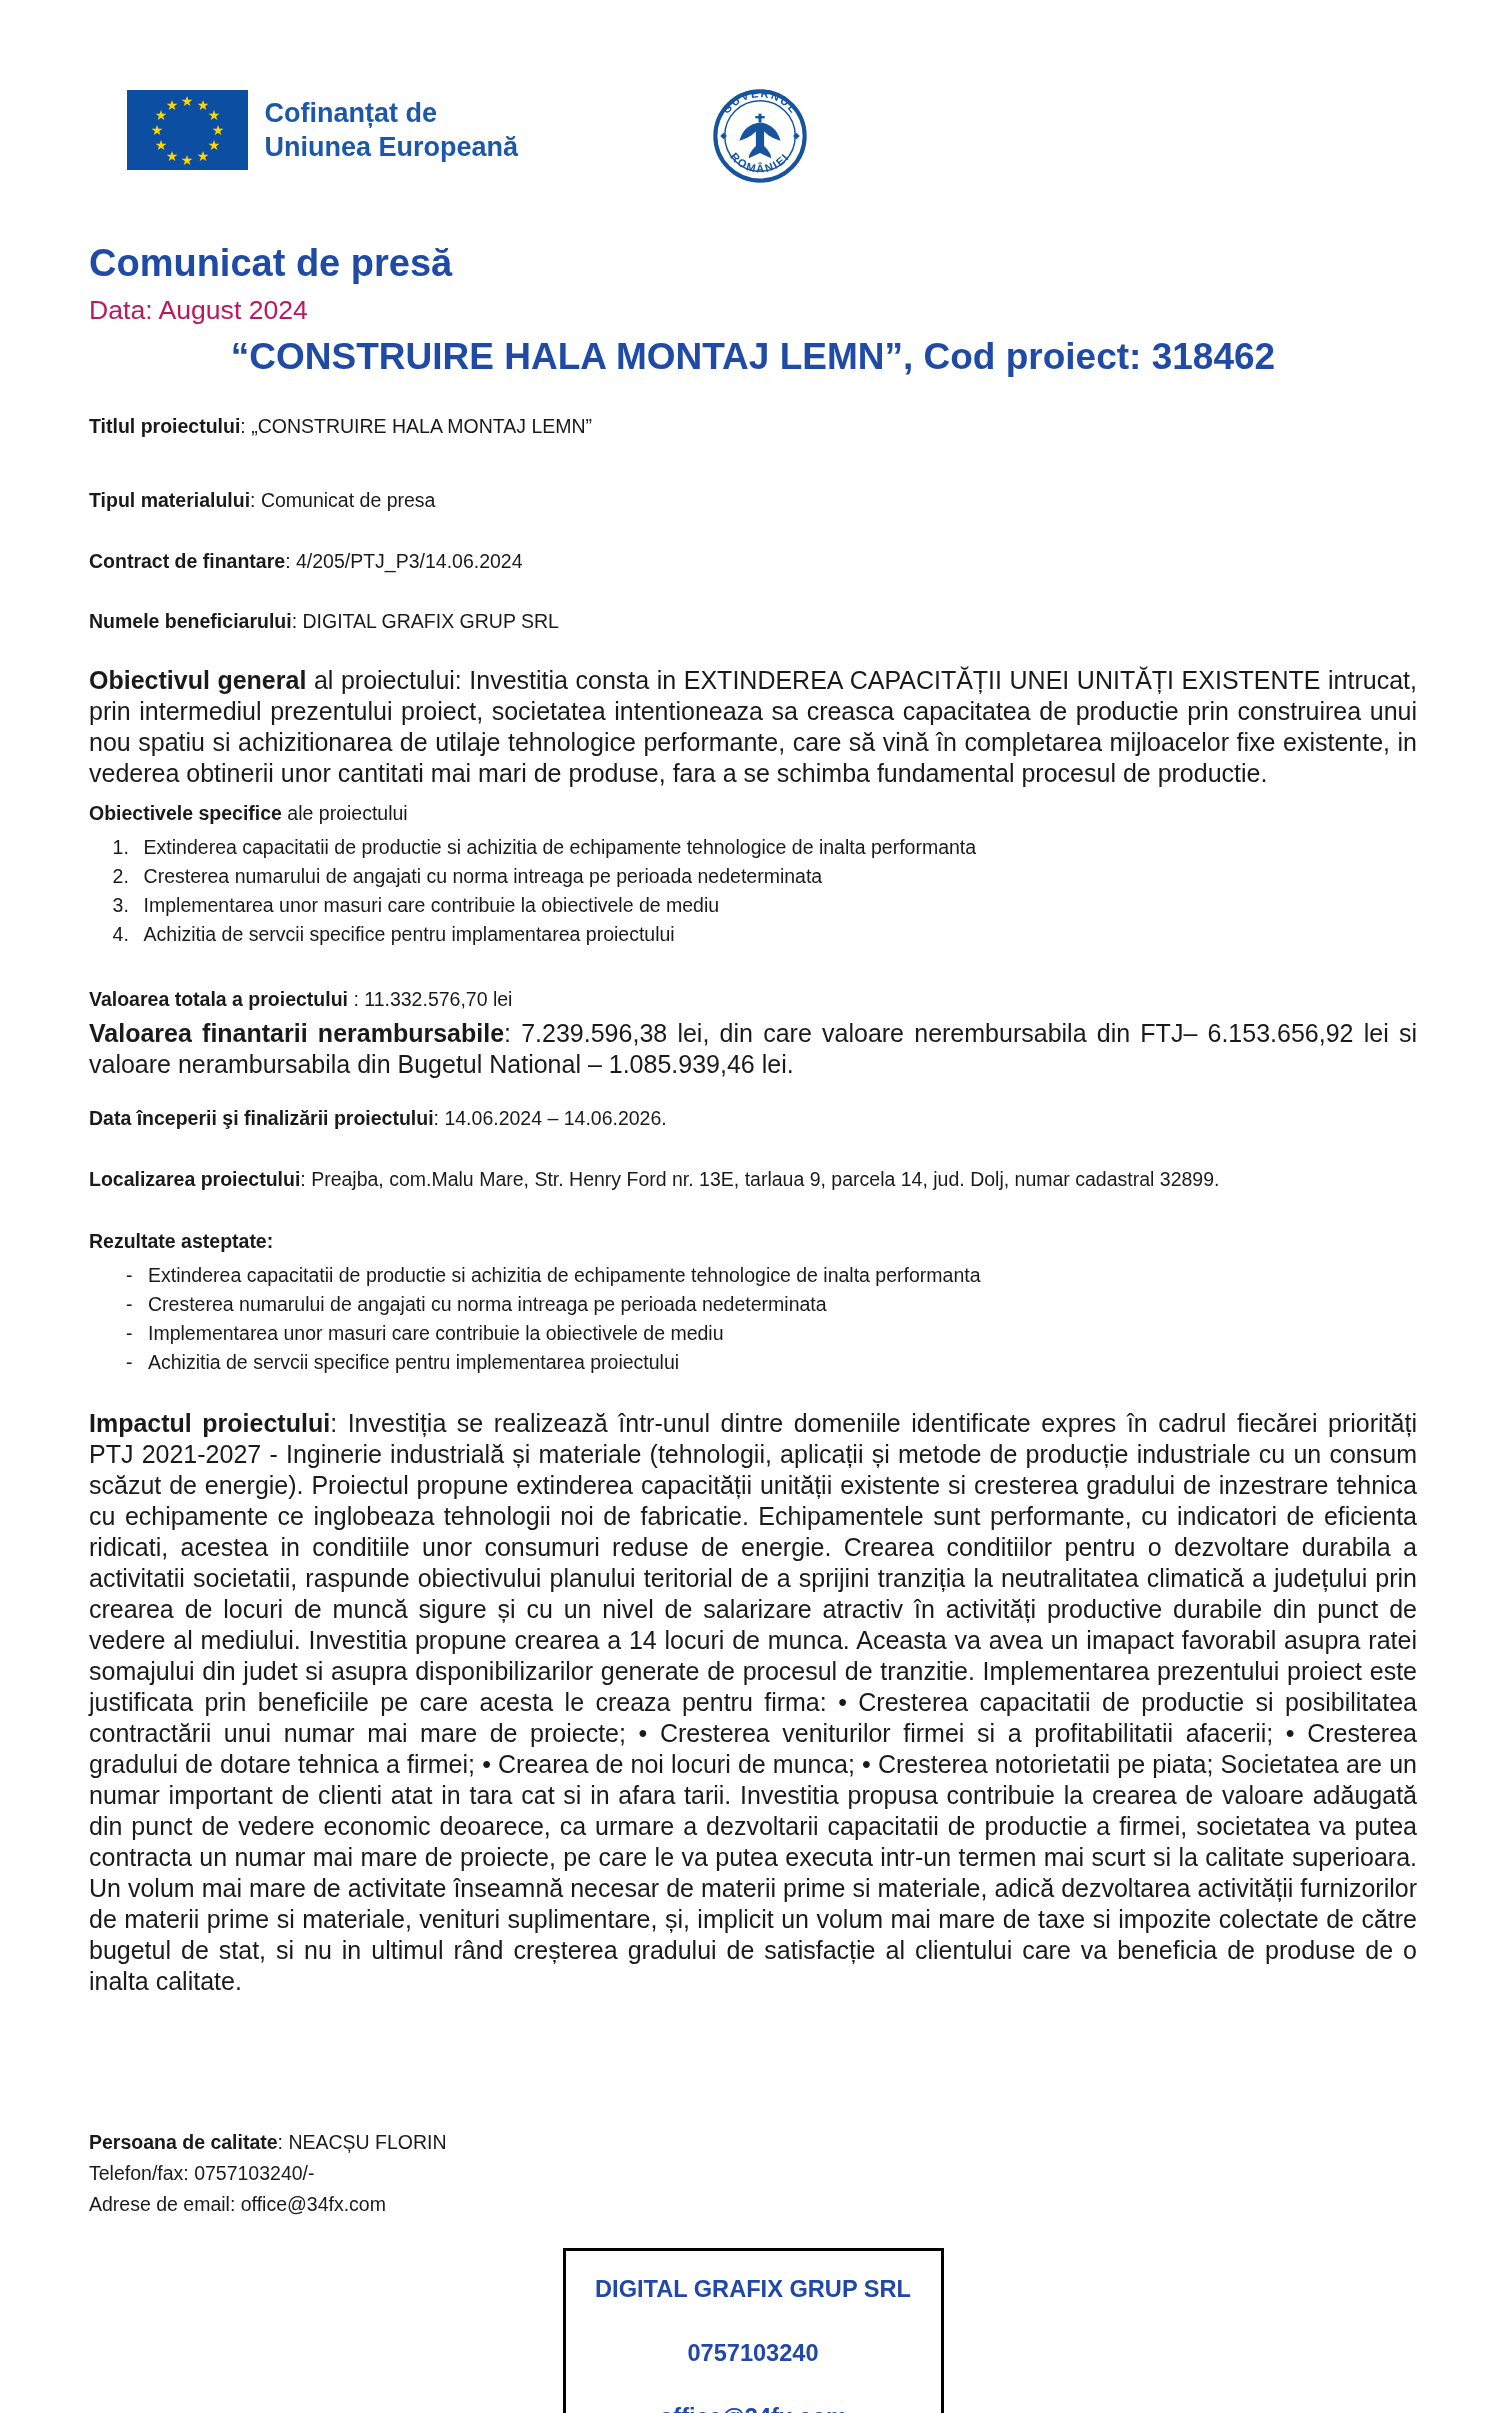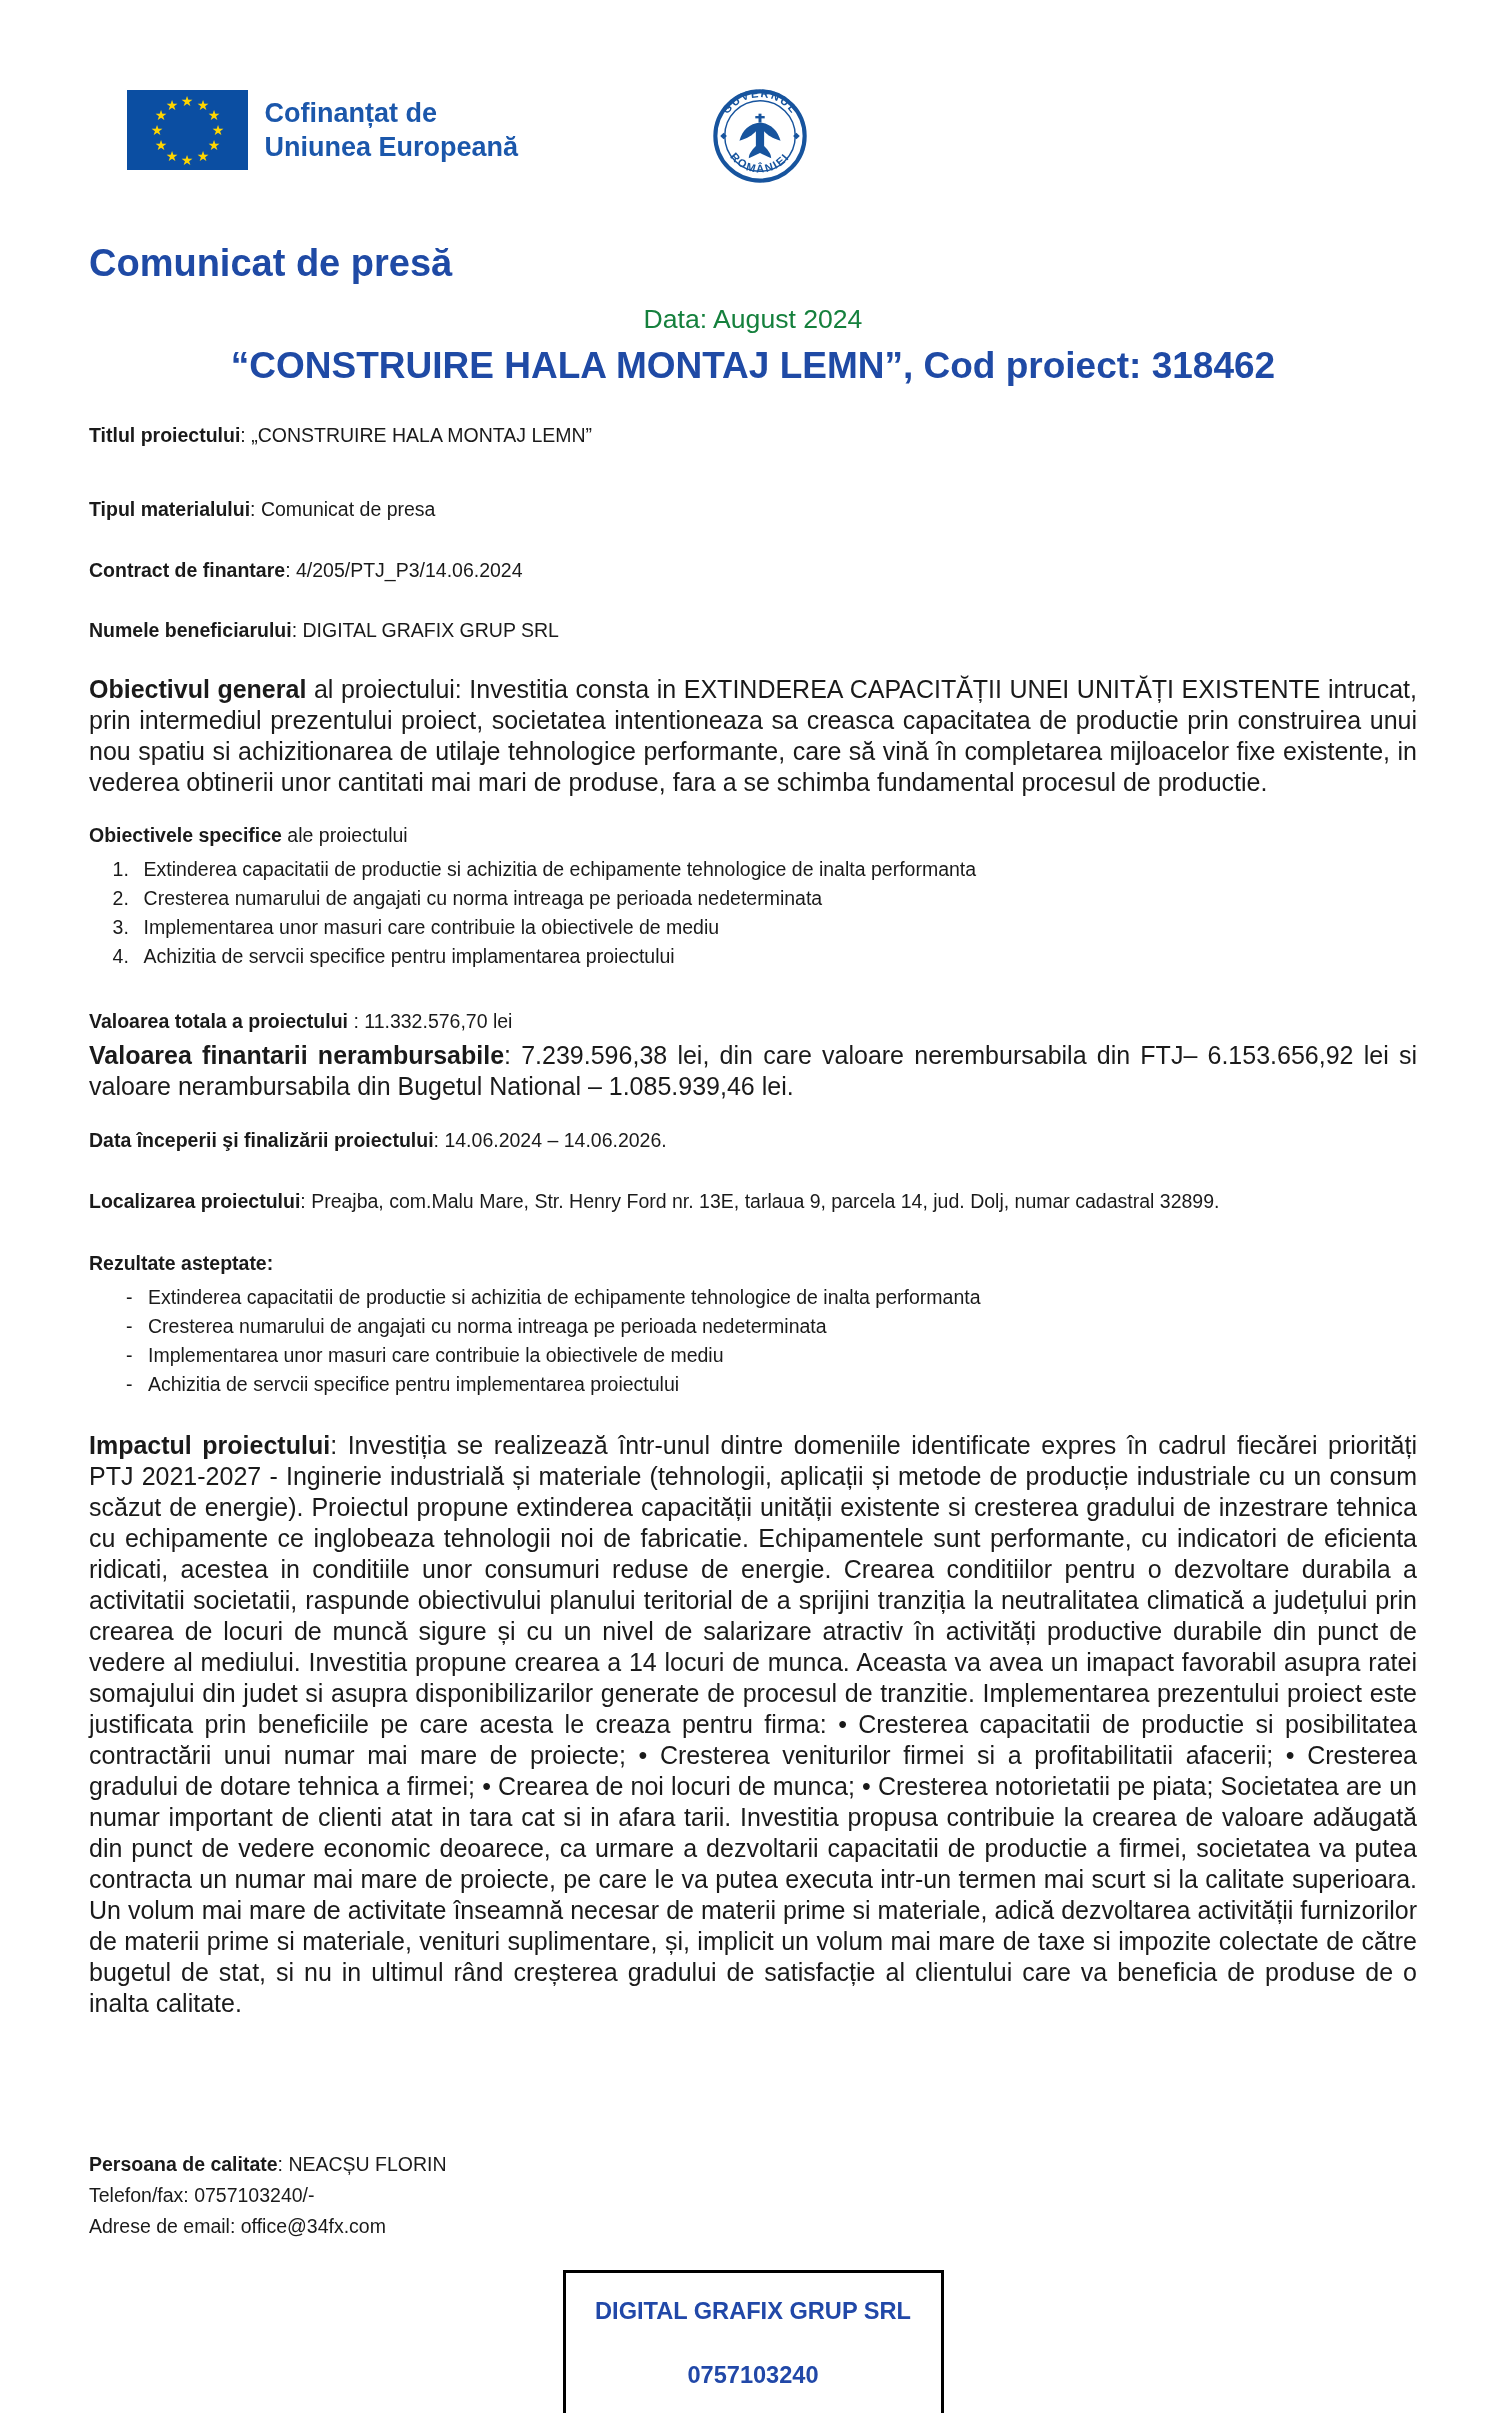--- a/index.html
+++ b/index.html
@@ -12,36 +12,36 @@
   
   .eu-logo{position:absolute;left:127px;top:90px;display:flex;align-items:flex-start;}
   .eu-flag{position:relative;width:121px;height:80px;background:#0b4ea2;flex:0 0 auto;}
   .eu-star{position:absolute;color:#ffd500;font-size:14px;line-height:14px;width:14px;height:14px;text-align:center;}
   .eu-logo-text{margin-left:16.5px;color:#1b57ab;font-weight:bold;font-size:27px;line-height:34px;padding-top:5.9px;white-space:nowrap;}
   .gov-seal{position:absolute;left:713px;top:89px;width:94px;height:94px;}
 
   
   .content{position:absolute;left:0;top:0;width:1506px;padding:241px 89px 0 89px;box-sizing:border-box;}
   .title{color:#1f4aa5;font-weight:bold;font-size:38px;line-height:44px;text-align:left;}
-  .date-line{color:#15803d;font-size:26.6px;line-height:31px;text-align:center;margin-top:19px;}
+  .date-line{color:#be185d;font-size:26.6px;line-height:31px;text-align:left;margin-top:10px;}
   .subtitle{color:#1f4aa5;font-weight:bold;font-size:37px;line-height:43px;text-align:center;}
   .sub1{margin-top:17.7px;}
   .sub2{margin-top:9.4px;}
 
   .body-text{font-size:19.5px;line-height:28px;}
   .para{font-size:25px;line-height:31px;text-align:justify;}
   b{font-weight:bold;}
 
   .f-tipul{margin-top:46px;}
   .f-titlul{margin-top:34px;}
   .f-contract{margin-top:33px;}
   .f-cod{margin-top:4.7px;}
   .f-beneficiar{margin-top:32px;}
   .p-obiectiv{margin-top:29.5px;}
-  .h-obiective{margin-top:23px;}
+  .h-obiective{margin-top:10px;}
   ol.num-list{margin:5.9px 0 0 0;padding:0 0 0 23.6px;list-style:none;counter-reset:item;}
   ol.num-list li{counter-increment:item;font-size:19.5px;line-height:28px;margin-top:1.2px;}
   ol.num-list li::before{content:counter(item) ".";display:inline-block;width:31px;}
   .f-valoare{margin-top:37px;}
   .p-finantare{margin-top:4.7px;}
   .f-data{margin-top:24px;}
   .f-localizare{margin-top:33px;}
   .h-rezultate{margin-top:34px;}
   ul.dash-list{margin:5.9px 0 0 0;padding:0;list-style:none;}
   ul.dash-list li{position:relative;font-size:19.5px;line-height:28px;padding-left:59px;margin-top:1.2px;}

